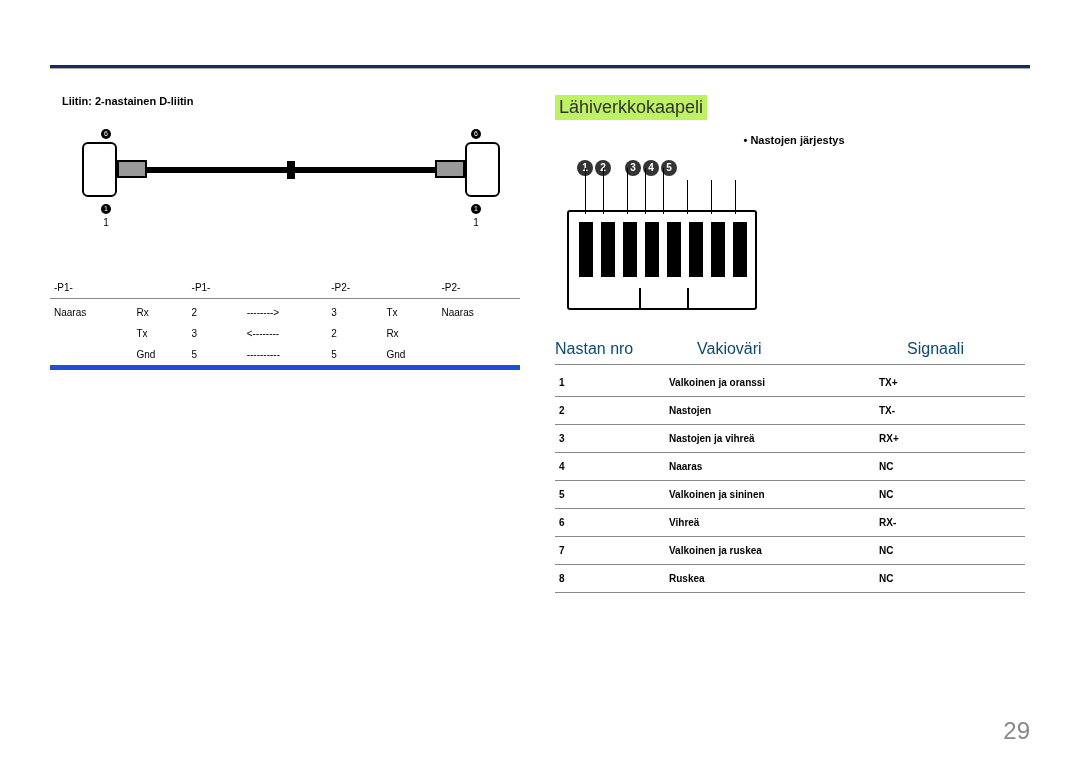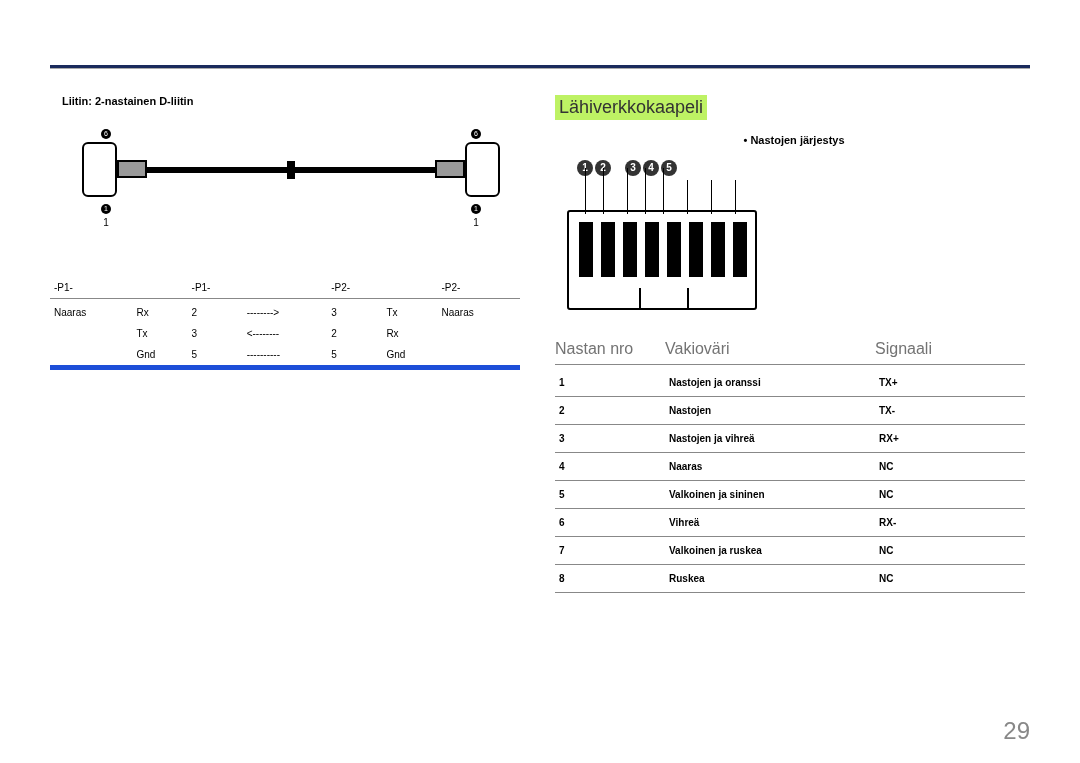--- a/index.html
+++ b/index.html
@@ -156,27 +156,27 @@
     font-size: 10px;
     font-weight: bold;
     line-height: 16px;
     text-align: center;
   }
   .num-gap { width: 10px; }
   
   .lan-headers {
     display: flex;
     font-size: 16px;
-    color: #737373;
+    color: #0c4a6e;
     border-bottom: 1px solid #888;
     padding-bottom: 6px;
     margin-bottom: 4px;
   }
   .lan-headers > div:nth-child(1) { width: 110px; }
-  .lan-headers > div:nth-child(2) { width: 210px; }
+  .lan-headers > div:nth-child(2) { width: 210px; margin-left: 32px; }
   .lan-headers > div:nth-child(3) { flex: 1; }
   
   table.lan {
     width: 100%;
     font-size: 10px;
     font-weight: bold;
     border-collapse: collapse;
   }
   table.lan td {
     padding: 8px 4px;
@@ -300,21 +300,21 @@
   <div class="lan-headers">
     <div>Nastan nro</div>
     <div>Vakioväri</div>
     <div>Signaali</div>
   </div>
 
   <table class="lan">
     <tbody>
       <tr>
           <td>1</td>
-          <td>Nastojen ja oranssi</td>
+          <td>Valkoinen ja oranssi</td>
           <td>TX+</td>
         </tr>
       <tr>
           <td>2</td>
           <td>Nastojen</td>
           <td>TX-</td>
         </tr>
       <tr>
           <td>3</td>
           <td>Nastojen ja vihreä</td>

